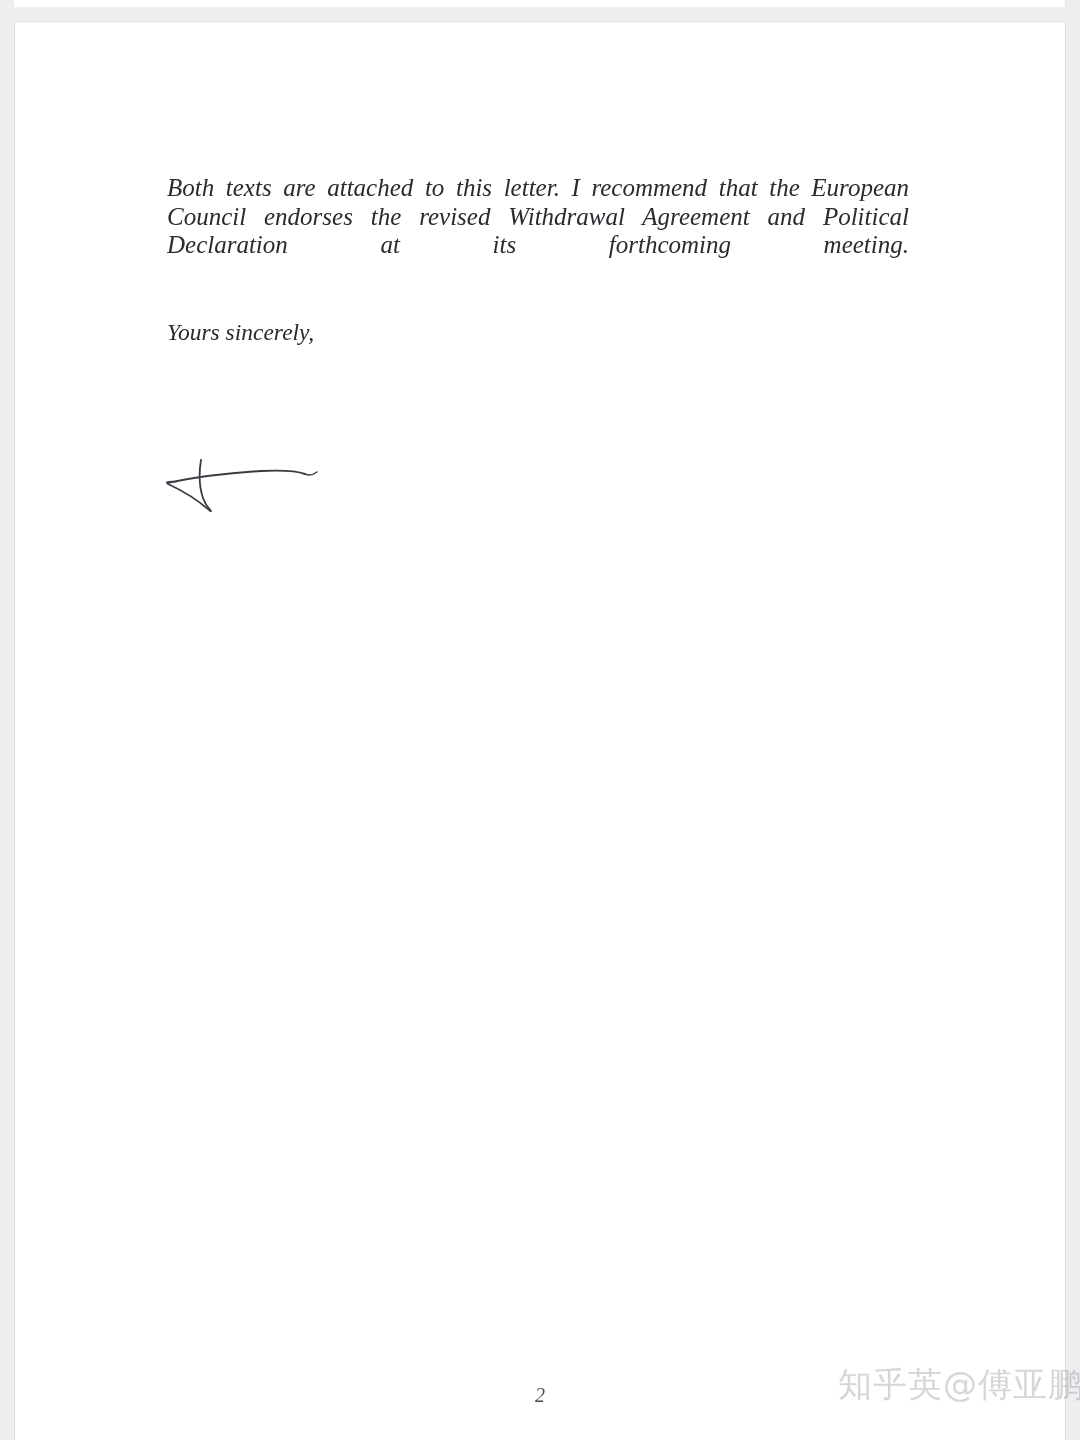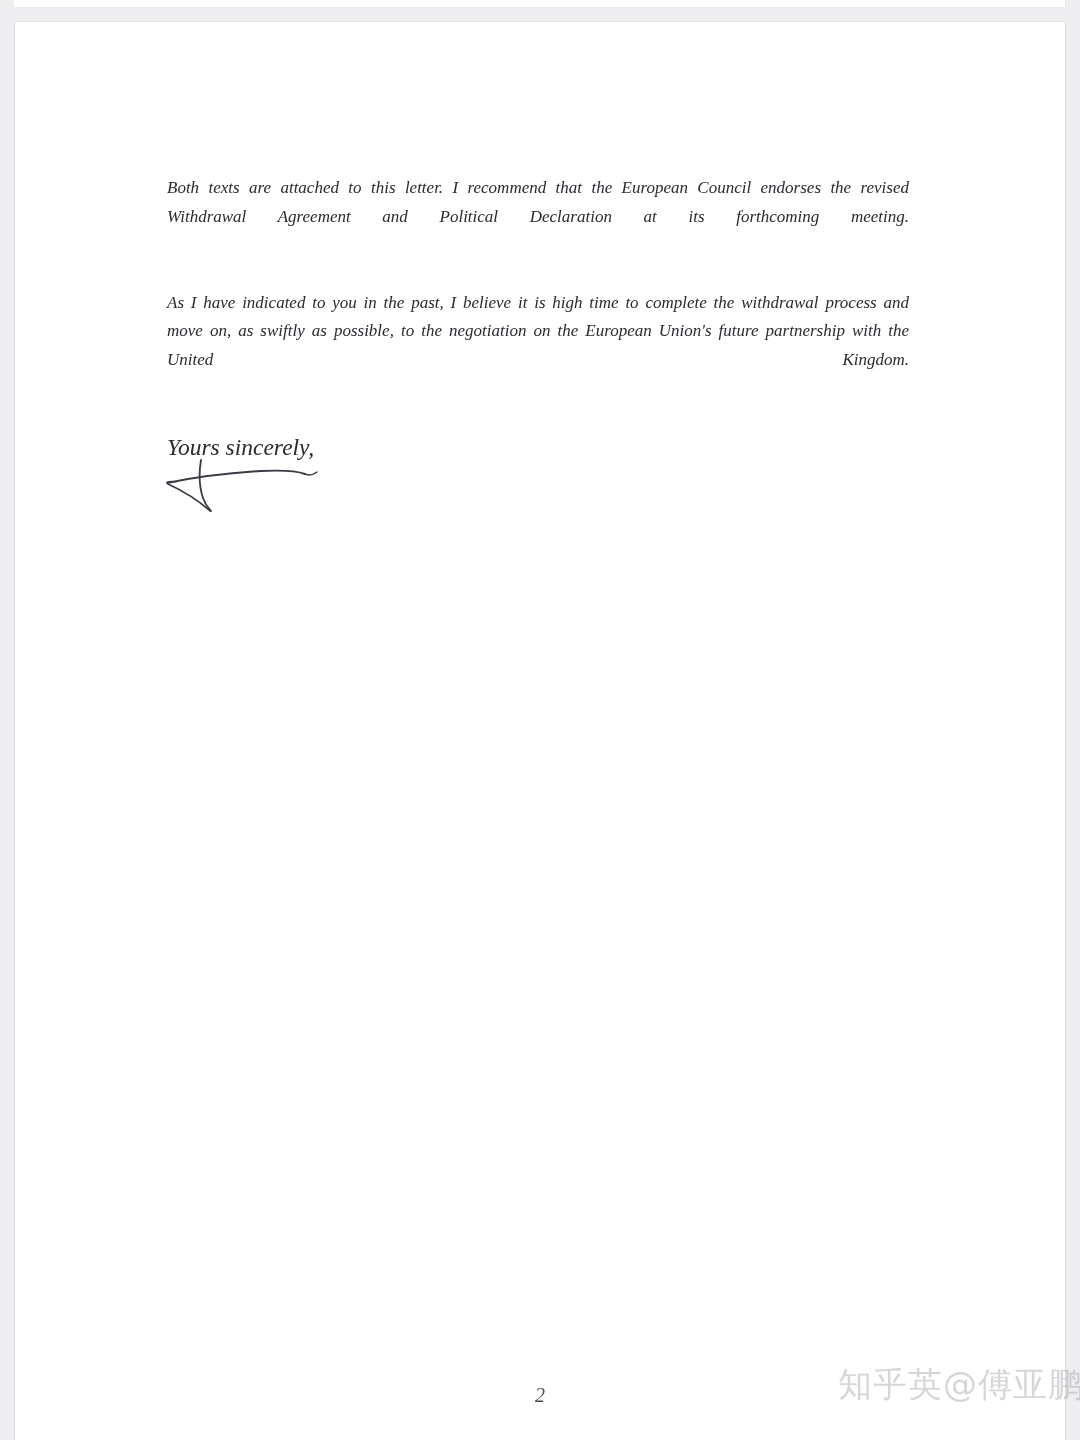--- a/index.html
+++ b/index.html
@@ -73,21 +73,21 @@
 
   .letter-body {
     position: absolute;
     left: 152px;      
     top: 152px;       
     width: 742px;     
   }
 
   .para {
     font-style: italic;
-    font-size: 17px;
+    font-size: 25px;
     line-height: 28.5px;
     color: #2a2a30;
     text-align: justify;
     margin: 0 0 29px 0;
     word-spacing: 0.04em;
   }
 
   
   .para:after {
     content: "";
@@ -150,21 +150,20 @@
   <div class="gutter-left"></div>
   <div class="gutter-right"></div>
 
   <div class="prev-page-sliver"></div>
   <div class="page-gutter"></div>
 
   <div class="page">
 
     <div class="letter-body">
       <p class="para">Both texts are attached to this letter. I recommend that the European Council endorses the revised Withdrawal Agreement and Political Declaration at its forthcoming meeting.</p>
-      <p class="para">As I have indicated to you in the past, I believe it is high time to complete the withdrawal process and move on, as swiftly as possible, to the negotiation on the European Union's future partnership with the United Kingdom.</p>
       <p class="signoff">Yours sincerely,</p>
     </div>
 
     <div class="signature-wrap">
       <svg viewBox="0 0 170 62" xmlns="http://www.w3.org/2000/svg">
         <g fill="none" stroke="#3b3b44" stroke-linecap="round" stroke-linejoin="round">
 
           <path d="M2 27 C 26 22, 62 17, 96 15 C 118 14, 132 15, 140 18" stroke-width="1.9"></path>
           <path d="M140 18 C 144 20, 148 19, 152 16" stroke-width="1.5"></path>
 

